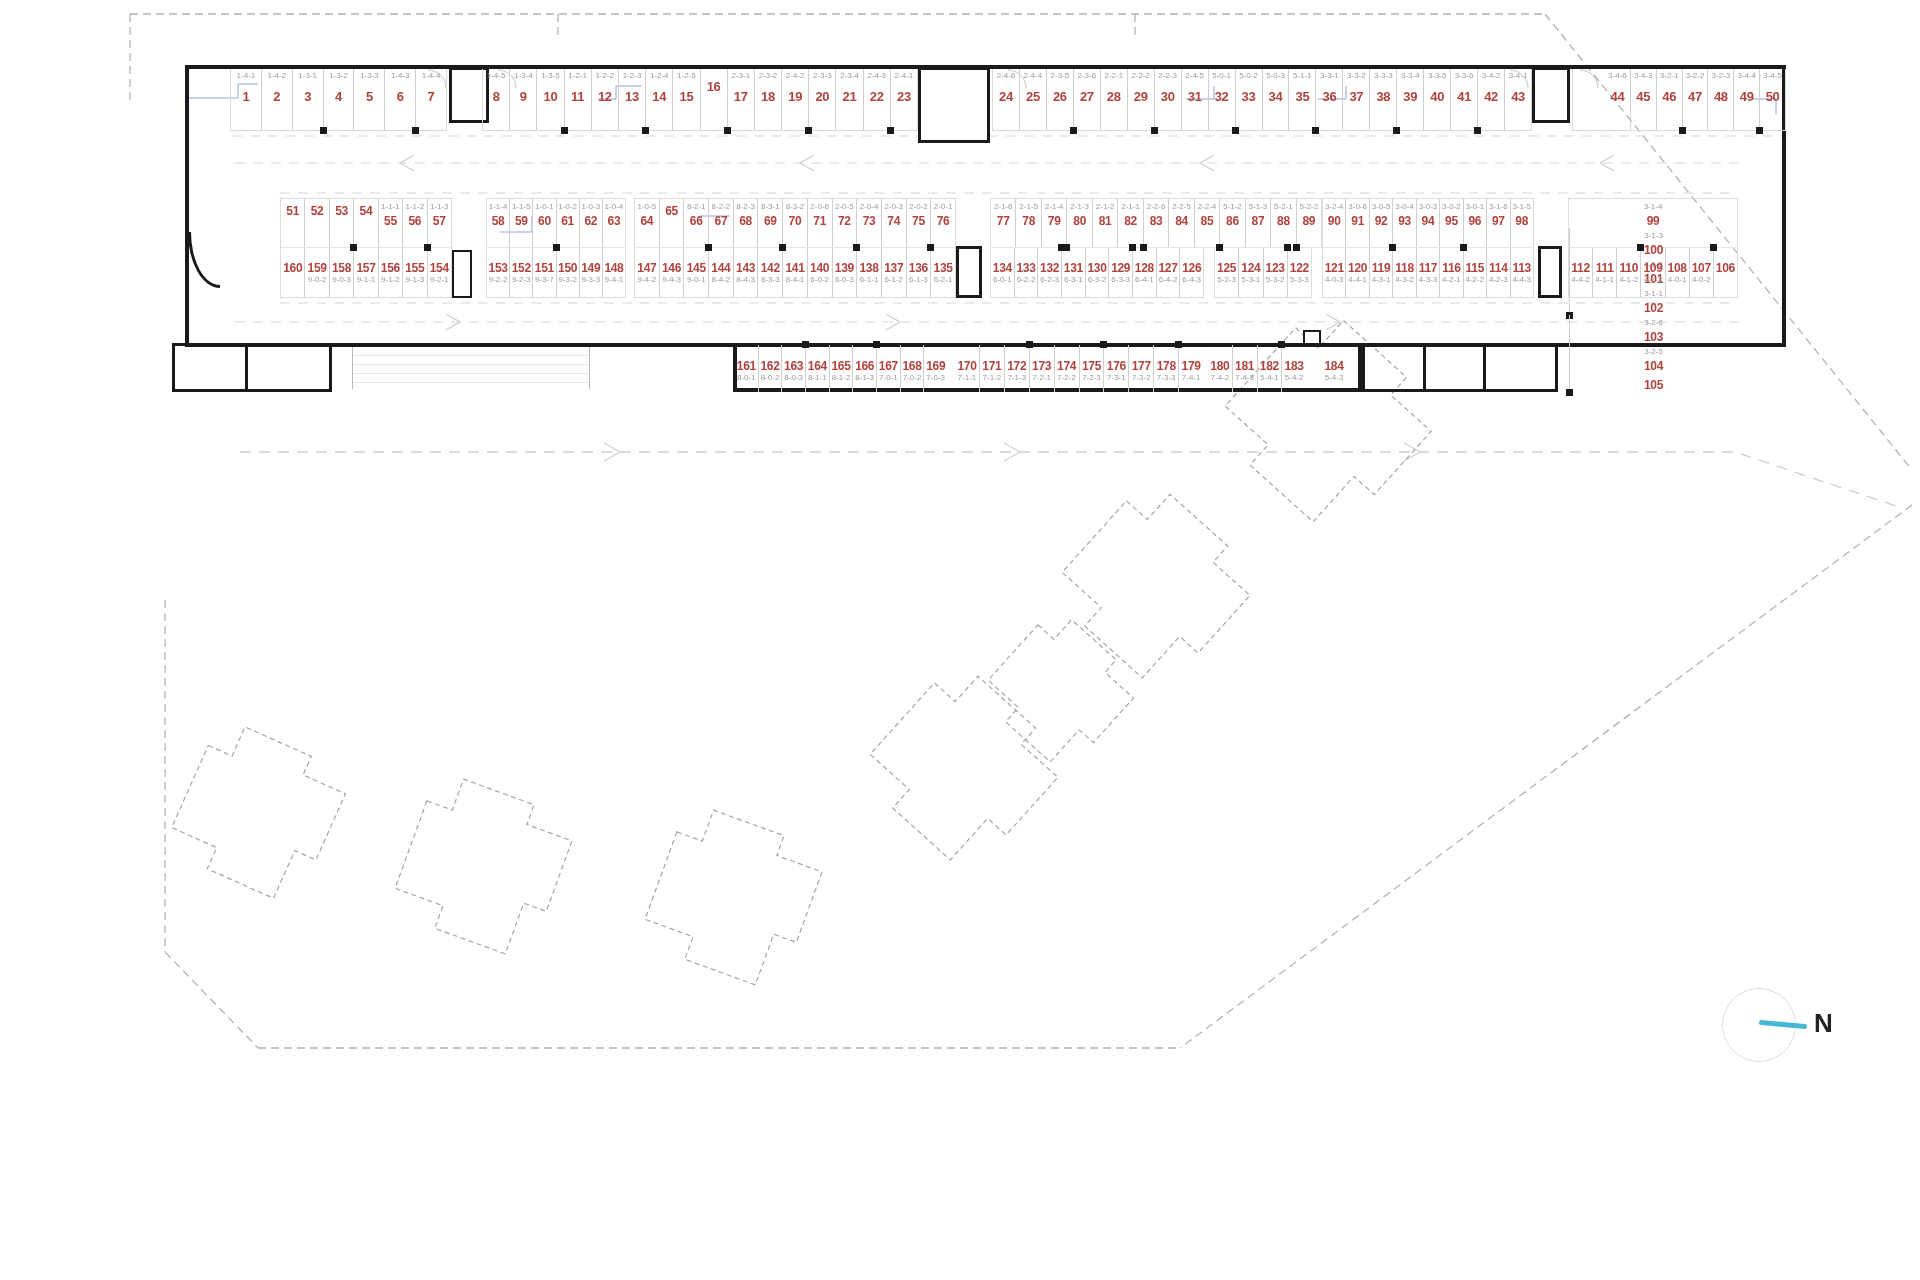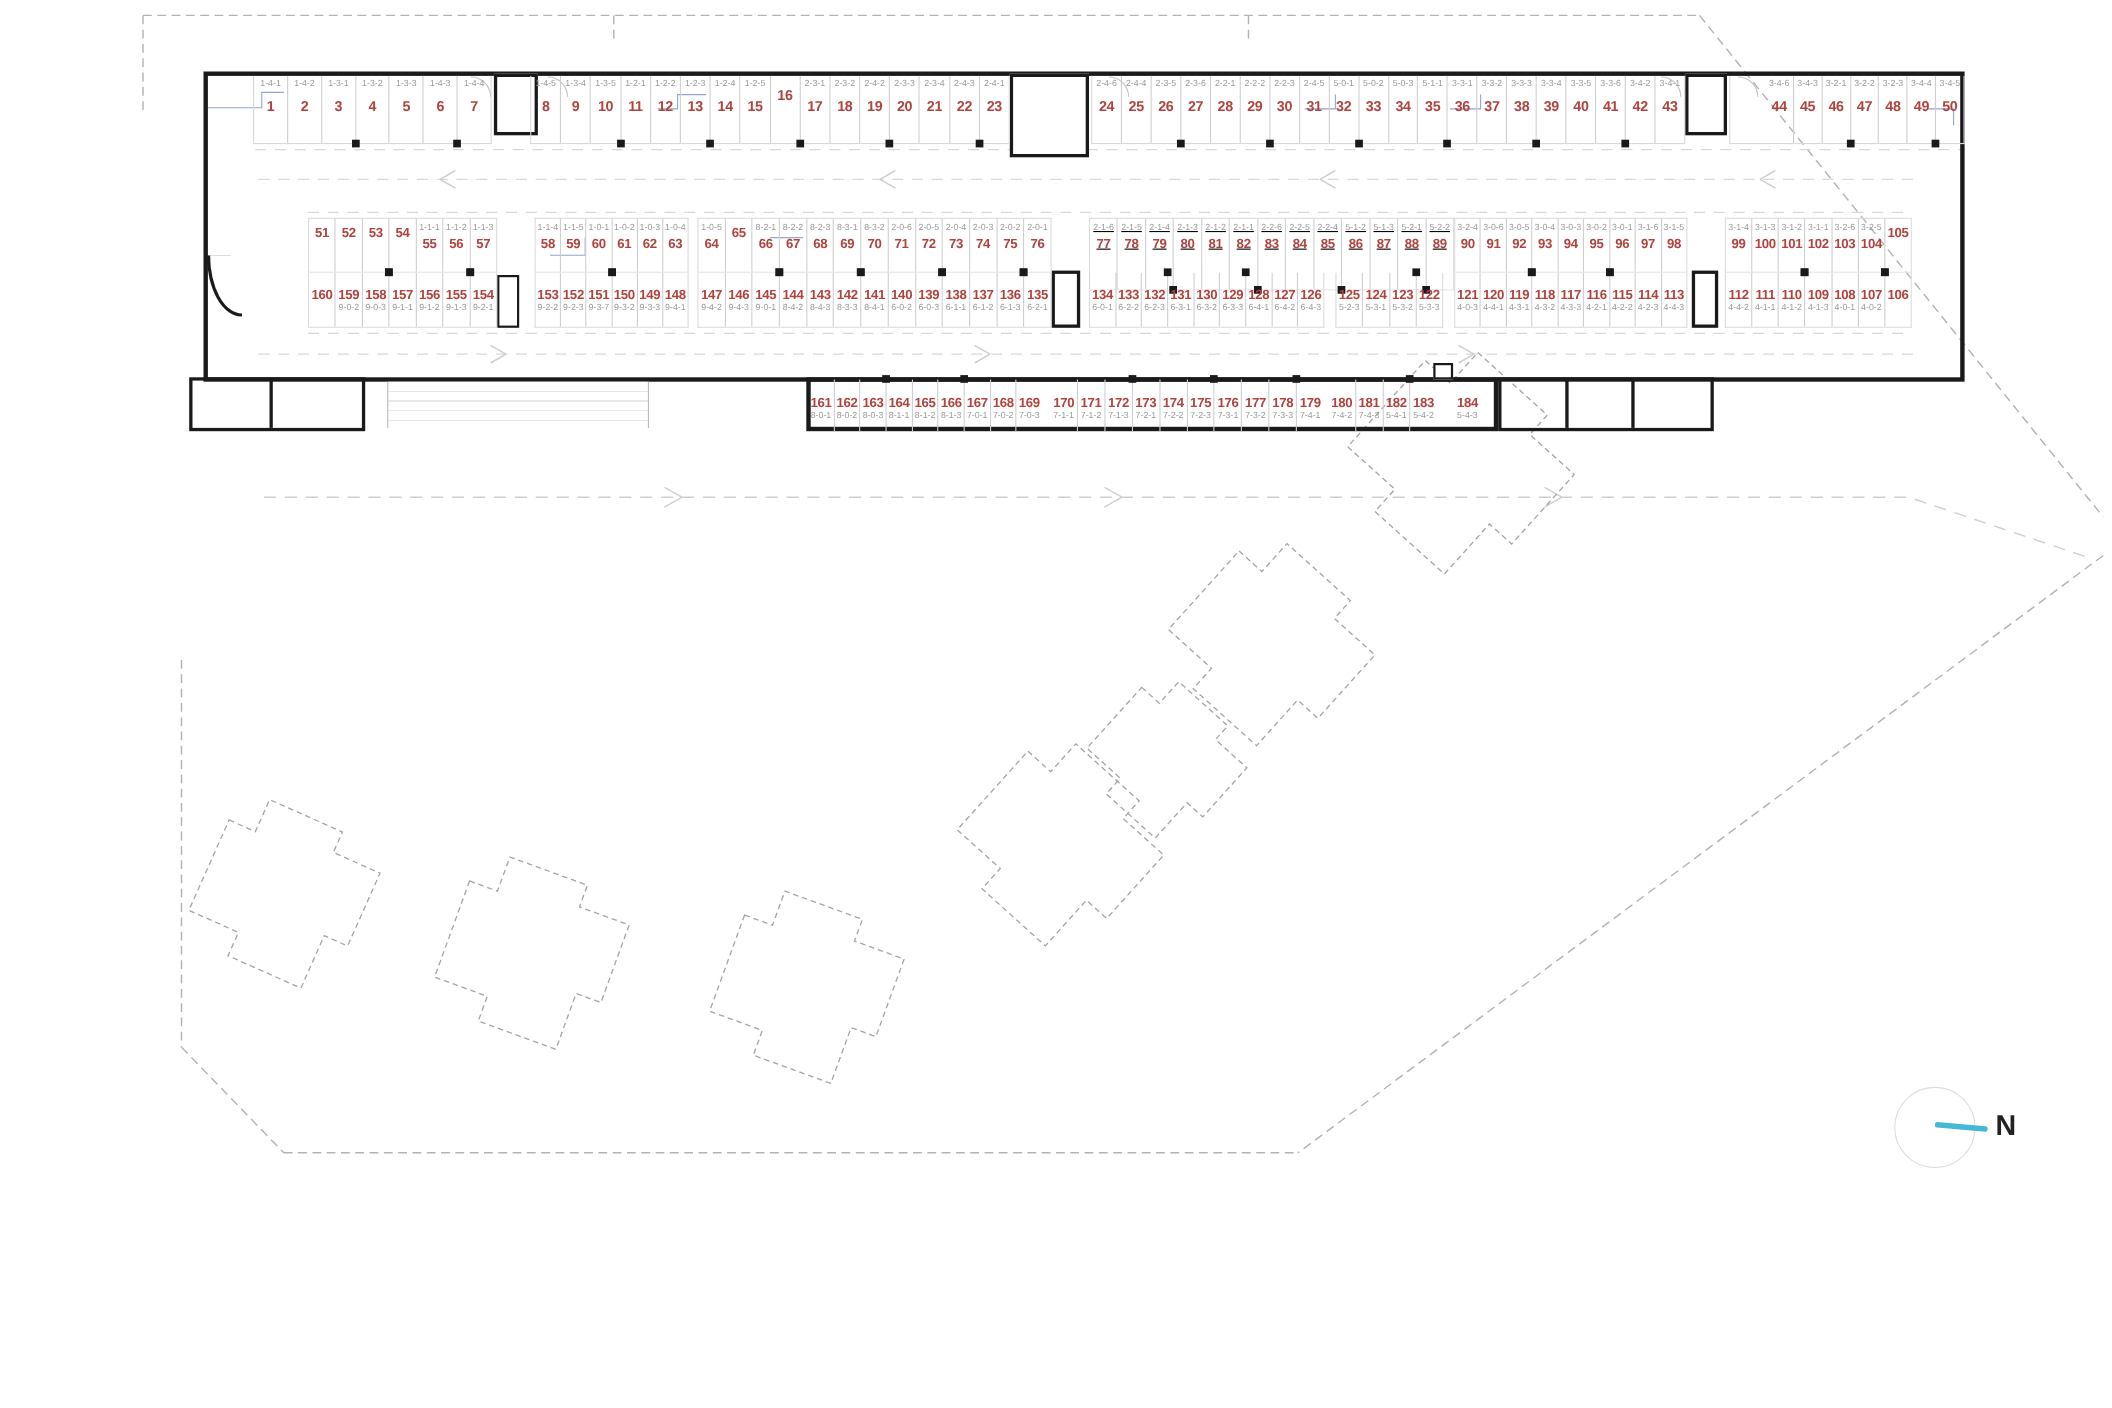--- a/index.html
+++ b/index.html
@@ -486,21 +486,21 @@
         <div class="cell">
           <span class="code">2-0-2</span>
           <span class="num">75</span>
         </div>
         <div class="cell">
           <span class="code">2-0-1</span>
           <span class="num">76</span>
           <span class="pillar bottom"></span>
         </div>
       </div>
-      <div class="pgroup r1" style="left: 990px; top: 198px; width: 332px; height: 66px; text-decoration: underline;">
+      <div class="pgroup r1" style="left: 990px; top: 198px; width: 332px; height: 50px;">
         <div class="cell">
           <span class="code">2-1-6</span>
           <span class="num">77</span>
         </div>
         <div class="cell">
           <span class="code">2-1-5</span>
           <span class="num">78</span>
         </div>
         <div class="cell">
           <span class="code">2-1-4</span>
@@ -584,21 +584,21 @@
         </div>
         <div class="cell">
           <span class="code">3-1-6</span>
           <span class="num">97</span>
         </div>
         <div class="cell">
           <span class="code">3-1-5</span>
           <span class="num">98</span>
         </div>
       </div>
-      <div class="pgroup r1" style="left: 1568px; top: 198px; width: 170px; height: 50px;">
+      <div class="pgroup r1" style="left: 1568px; top: 198px; width: 170px; height: 50px; flex-direction: column;">
         <div class="cell">
           <span class="code">3-1-4</span>
           <span class="num">99</span>
         </div>
         <div class="cell">
           <span class="code">3-1-3</span>
           <span class="num">100</span>
         </div>
         <div class="cell">
           <span class="code">3-1-2</span>

